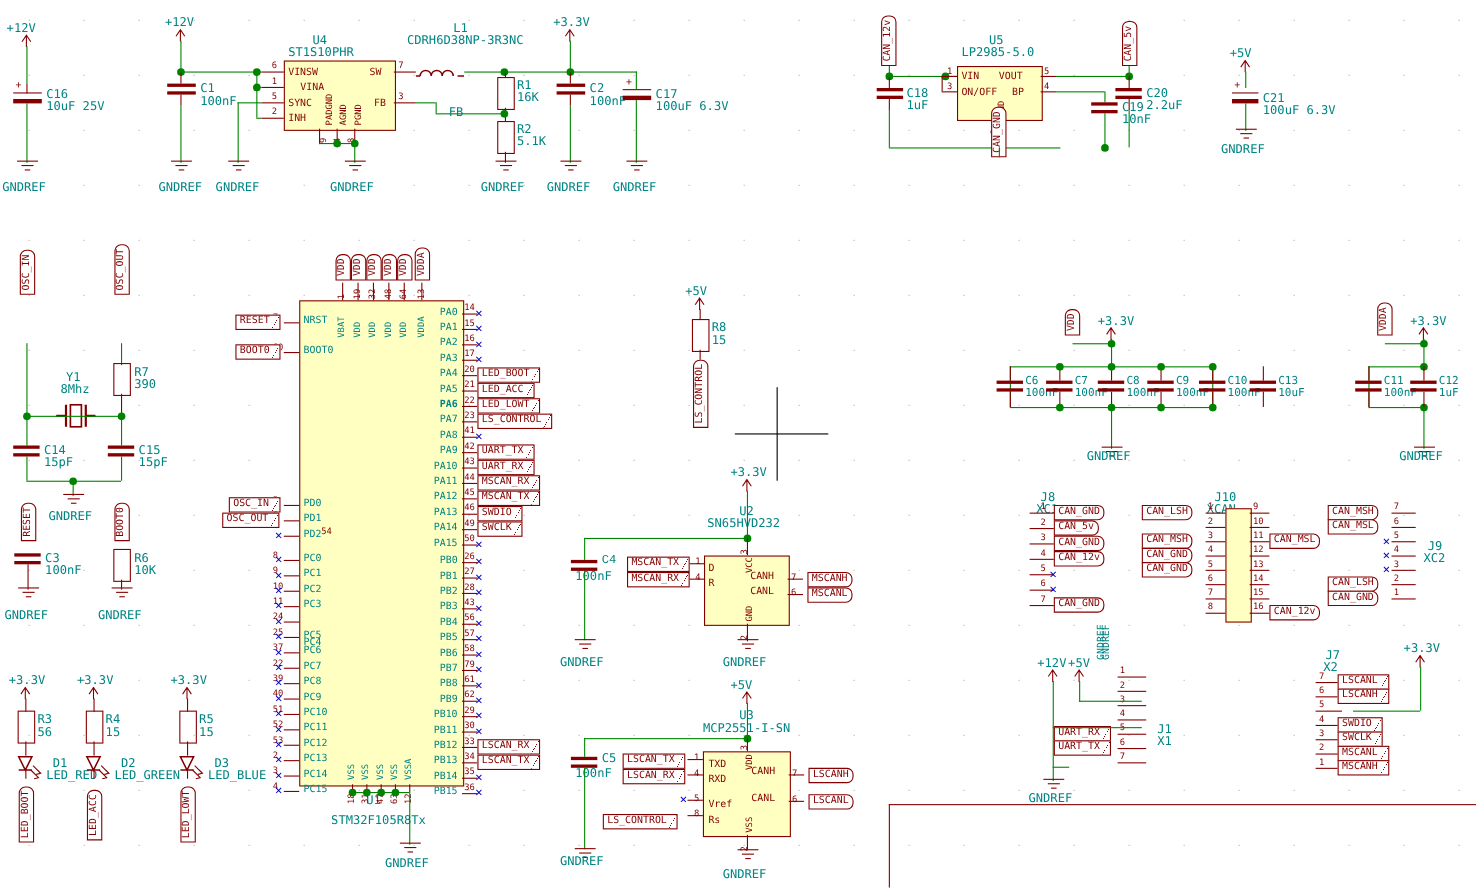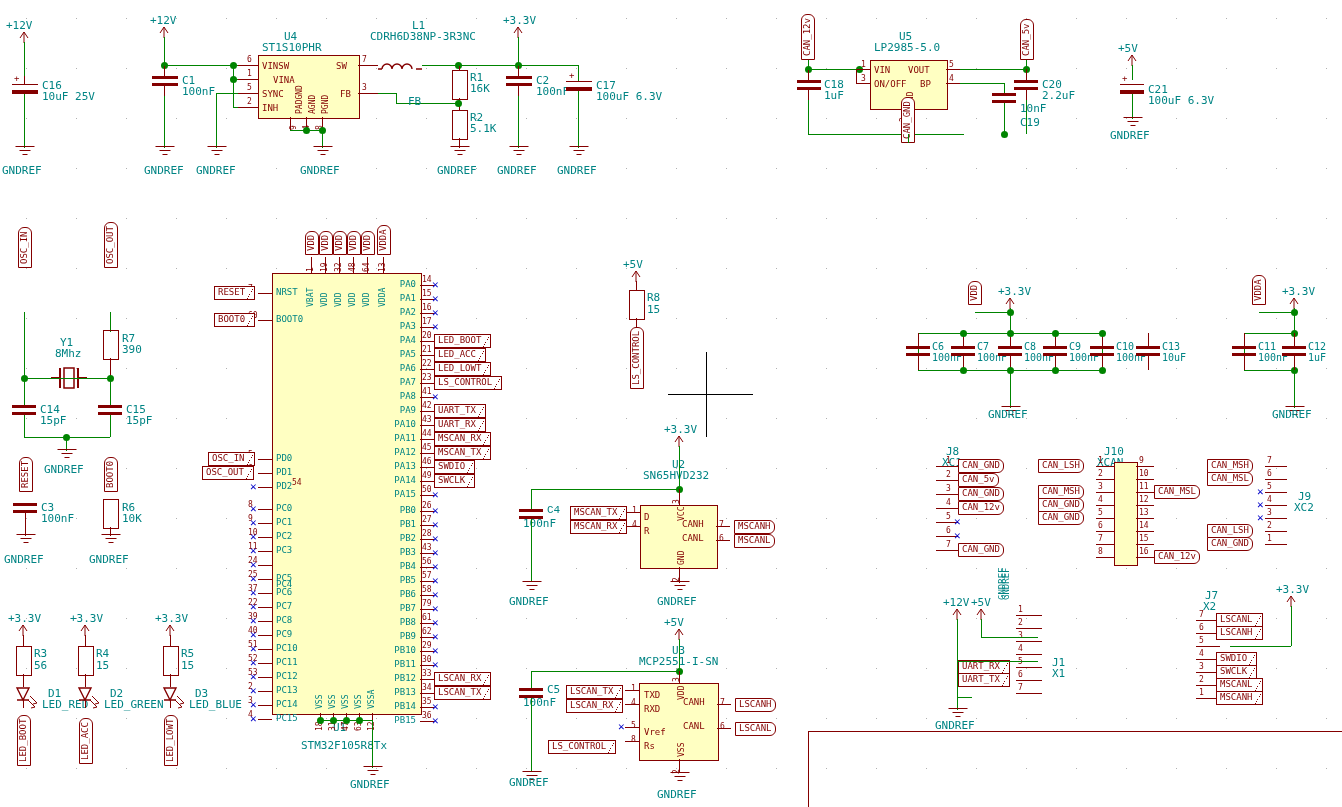--- a/index.html
+++ b/index.html
@@ -689,21 +689,21 @@
   <div class="wire wv" style="left:908px;top:134px;height:9px;"></div>
 
   <div class="wire wh" style="left:960px;top:69px;width:66px;"></div>
   <div class="junc" style="left:1023px;top:66px;"></div>
   <div class="wire wh" style="left:960px;top:83px;width:44px;"></div>
   <div class="wire wv" style="left:1004px;top:83px;height:10px;"></div>
   <div class="cap" style="left:992px;top:93px;width:24px;height:10px;">
     <i style="top:0;"></i>
       <i style="top:7px;"></i>
   </div>
-  <div class="lbl" style="left:1020px;top:92px;margin-top:25px;">C19</div>
+  <div class="lbl" style="left:1020px;top:92px;">C19</div>
   <div class="lbl" style="left:1020px;top:103px;">10nF</div>
   <div class="wire wv" style="left:1004px;top:103px;height:31px;"></div>
   <div class="junc" style="left:1001px;top:131px;"></div>
 
   <div class="glob globv" style="left:1020px;top:60px;transform:rotate(-90deg);">CAN_5v</div>
   <div class="wire wv" style="left:1026px;top:60px;height:9px;"></div>
   <div class="cap" style="left:1014px;top:80px;width:24px;height:10px;">
     <i style="top:0;"></i>
       <i style="top:7px;"></i>
   </div>
@@ -1012,21 +1012,21 @@
       <div class="pin ph" style="left:420px;top:341px;width:14px;"></div>
       <div class="lbl red s8" style="left:422px;top:332px;">20</div>
       <div class="lbl s9" style="top:336px;right:926px;position:absolute;text-align:right;">PA4</div>
       <div class="hier" style="left:434px;top:334px;">LED_BOOT</div>
       <div class="pin ph" style="left:420px;top:355px;width:14px;"></div>
       <div class="lbl red s8" style="left:422px;top:346px;">21</div>
       <div class="lbl s9" style="top:350px;right:926px;position:absolute;text-align:right;">PA5</div>
       <div class="hier" style="left:434px;top:348px;">LED_ACC</div>
       <div class="pin ph" style="left:420px;top:369px;width:14px;"></div>
       <div class="lbl red s8" style="left:422px;top:360px;">22</div>
-      <div class="lbl s9" style="top:364px;right:926px;position:absolute;text-align:left;">PA6</div>
+      <div class="lbl s9" style="top:364px;right:926px;position:absolute;text-align:left;font-weight:bold;">PA6</div>
       <div class="hier" style="left:434px;top:362px;">LED_LOWT</div>
       <div class="pin ph" style="left:420px;top:383px;width:14px;"></div>
       <div class="lbl red s8" style="left:422px;top:374px;">23</div>
       <div class="lbl s9" style="top:378px;right:926px;position:absolute;text-align:right;">PA7</div>
       <div class="hier" style="left:434px;top:376px;">LS_CONTROL</div>
       <div class="pin ph" style="left:420px;top:397px;width:14px;"></div>
       <div class="lbl red s8" style="left:422px;top:388px;">41</div>
       <div class="lbl s9" style="top:392px;right:926px;position:absolute;text-align:right;">PA8</div>
       <div class="nc" style="left:432px;top:391px;">✕</div>
       <div class="pin ph" style="left:420px;top:411px;width:14px;"></div>

